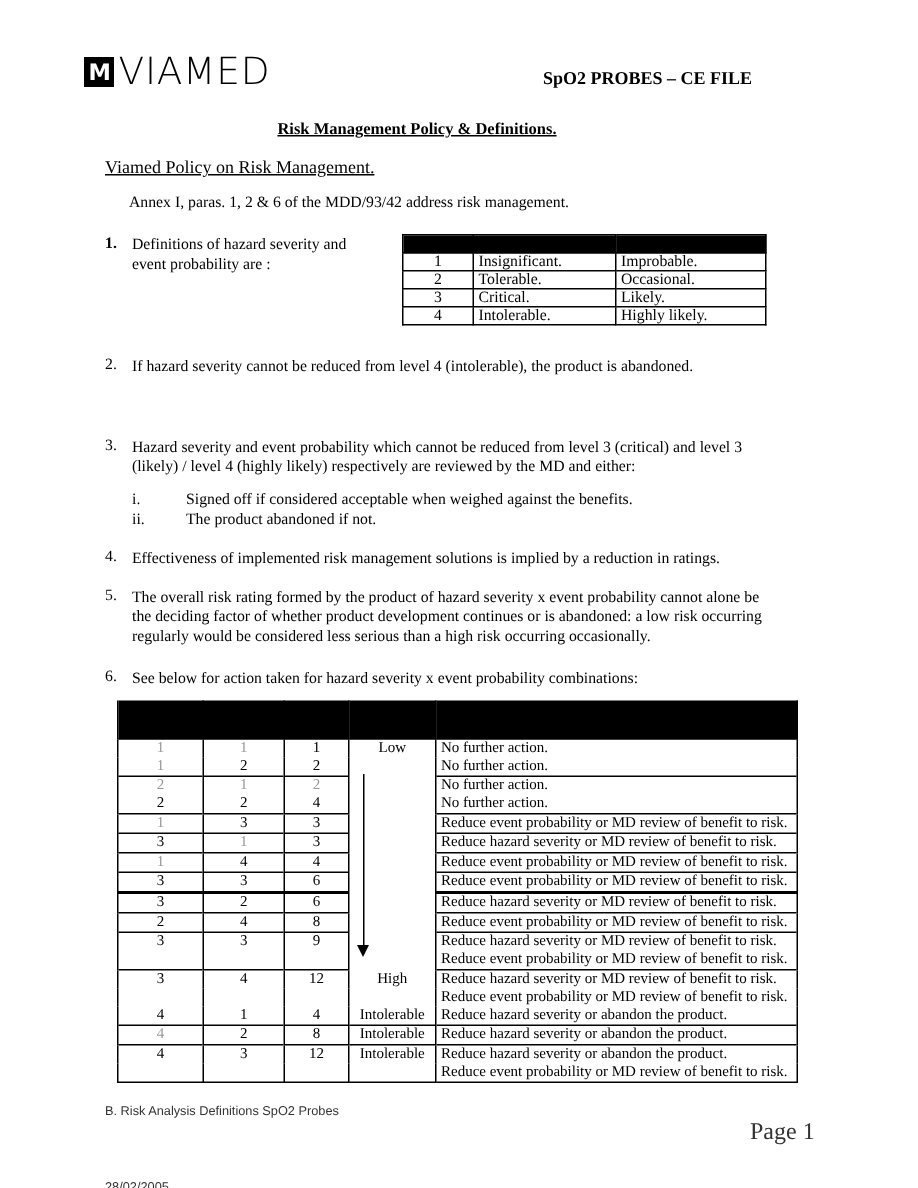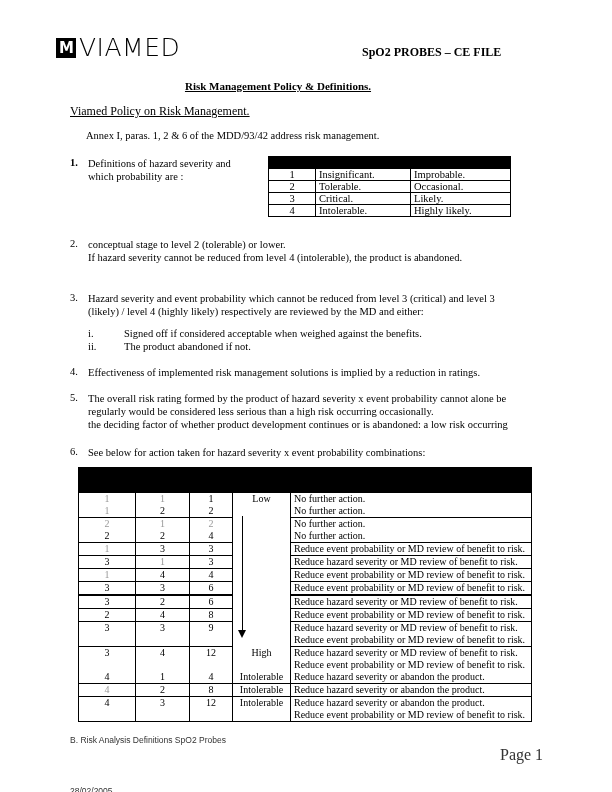--- a/index.html
+++ b/index.html
@@ -48,21 +48,21 @@
 </div>
 <div class="abs header-right">SpO2 PROBES – CE FILE</div>
 
 <div class="abs doc-title">Risk Management Policy &amp; Definitions.</div>
 <div class="abs policy-head">Viamed Policy on Risk Management.</div>
 <div class="abs p" style="left:70px; top:129px;margin-left:16px;">Annex I, paras. 1, 2 &amp; 6 of the MDD/93/42 address risk management.</div>
 
 <div class="abs num" style="left:70px; top:157px; font-weight:bold;">1.</div>
 <div class="abs p" style="left:88px; top:157px;">
   <div>Definitions of hazard severity and</div>
-  <div>which probability are :</div>
+  <div>event probability are :</div>
 </div>
 
 <table class="deftable">
   <tbody>
       <tr class="hdr">
         <td class="c1"></td>
         <td class="c2"></td>
         <td></td>
       </tr>
   <tr>
@@ -83,42 +83,41 @@
   <tr>
         <td class="c1">4</td>
         <td class="c2">Intolerable.</td>
         <td>Highly likely.</td>
       </tr>
 </tbody>
   </table>
 
 <div class="abs num" style="left:70px; top:238px;">2.</div>
 <div class="abs p" style="left:88px; top:238px;">
-  <div>conceptual stage to level 2 (tolerable) or lower.</div>
   <div>If hazard severity cannot be reduced from level 4 (intolerable), the product is abandoned.</div>
 </div>
 
 <div class="abs num" style="left:70px; top:292px;">3.</div>
 <div class="abs p" style="left:88px; top:292px;">
   <div>Hazard severity and event probability which cannot be reduced from level 3 (critical) and level 3</div>
   <div>(likely) / level 4 (highly likely) respectively are reviewed by the MD and either:</div>
 </div>
 <div class="abs p" style="left:88px; top:327px;">i.</div>
 <div class="abs p" style="left:124px; top:327px;">Signed off if considered acceptable when weighed against the benefits.</div>
 <div class="abs p" style="left:88px; top:340px;">ii.</div>
 <div class="abs p" style="left:124px; top:340px;">The product abandoned if not.</div>
 
 <div class="abs num" style="left:70px; top:366px;">4.</div>
 <div class="abs p" style="left:88px; top:366px;">Effectiveness of implemented risk management solutions is implied by a reduction in ratings.</div>
 
 <div class="abs num" style="left:70px; top:392px;">5.</div>
 <div class="abs p" style="left:88px; top:392px;">
   <div>The overall risk rating formed by the product of hazard severity x event probability cannot alone be</div>
+  <div>the deciding factor of whether product development continues or is abandoned: a low risk occurring</div>
   <div>regularly would be considered less serious than a high risk occurring occasionally.</div>
-  <div>the deciding factor of whether product development continues or is abandoned: a low risk occurring</div>
 </div>
 
 <div class="abs num" style="left:70px; top:446px;">6.</div>
 <div class="abs p" style="left:88px; top:446px;">See below for action taken for hazard severity x event probability combinations:</div>
 
 <table class="mtable">
   <tbody>
       <tr class="hdr">
         <td class="w1"></td>
         <td class="w2"></td>

